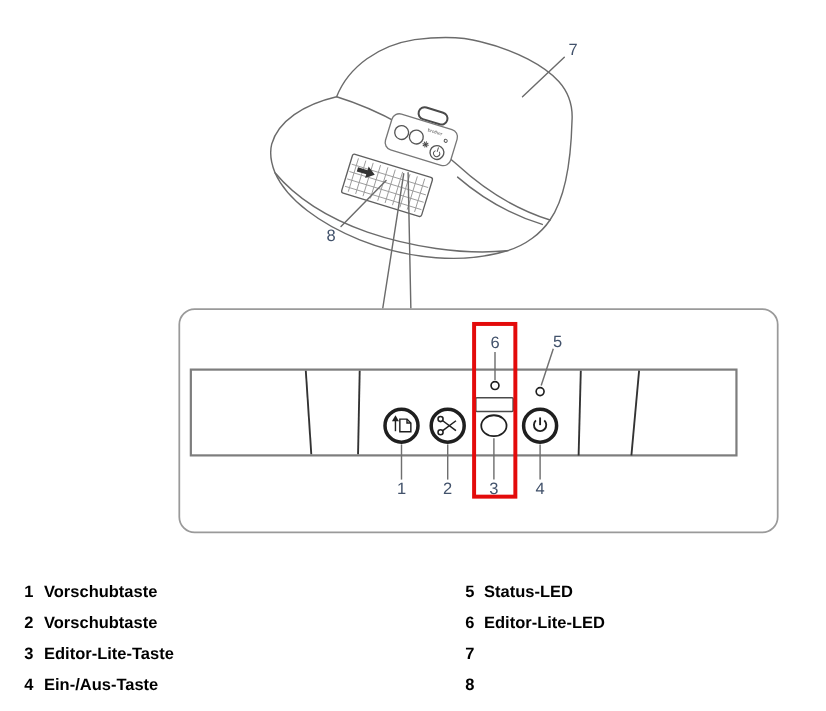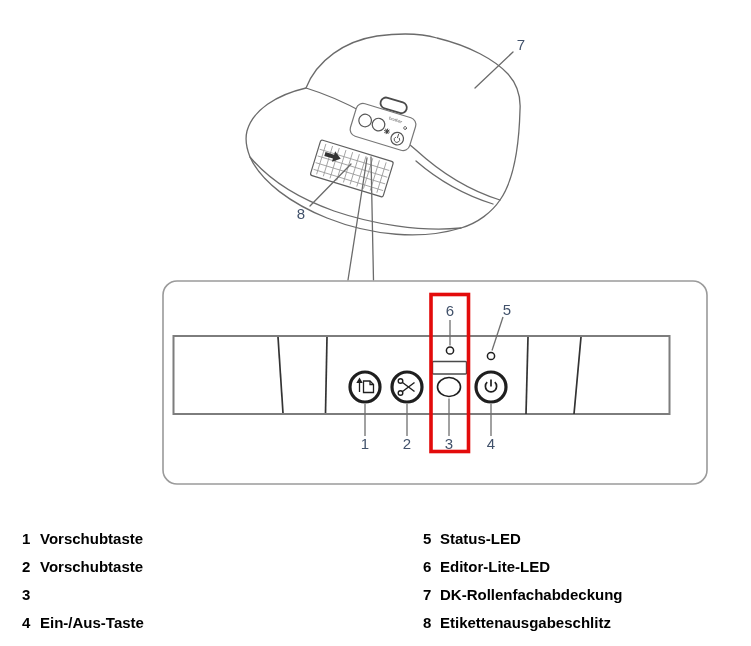--- a/index.html
+++ b/index.html
@@ -165,39 +165,38 @@
     <div class="legend-row">
       <span class="legend-num">1</span>
       <span class="legend-label">Vorschubtaste</span>
     </div>
     <div class="legend-row">
       <span class="legend-num">2</span>
       <span class="legend-label">Vorschubtaste</span>
     </div>
     <div class="legend-row">
       <span class="legend-num">3</span>
+      <span class="legend-label">Editor-Lite-Taste</span>
     </div>
     <div class="legend-row">
       <span class="legend-num">4</span>
       <span class="legend-label">Ein-/Aus-Taste</span>
     </div>
   </div>
 
   <div class="legend-col right">
     <div class="legend-row">
       <span class="legend-num">5</span>
       <span class="legend-label">Status-LED</span>
     </div>
     <div class="legend-row">
       <span class="legend-num">6</span>
       <span class="legend-label">Editor-Lite-LED</span>
     </div>
     <div class="legend-row">
       <span class="legend-num">7</span>
-      <span class="legend-label">DK-Rollenfachabdeckung</span>
     </div>
     <div class="legend-row">
       <span class="legend-num">8</span>
-      <span class="legend-label">Etikettenausgabeschlitz</span>
     </div>
   </div>
 
 </div>
 
 </body></html>

